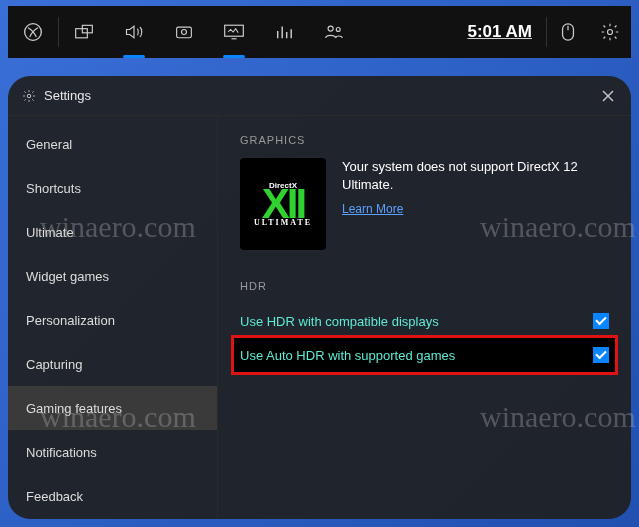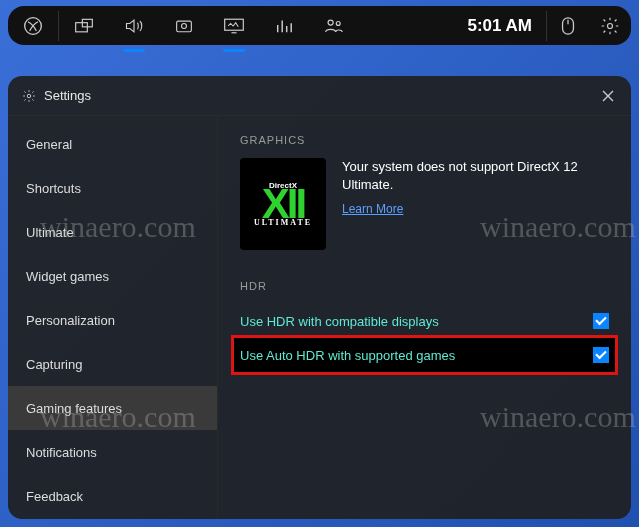--- a/index.html
+++ b/index.html
@@ -1,25 +1,25 @@
 <!DOCTYPE html>
 <html><head>
 <meta charset="utf-8">
 <style>
   * { margin:0; padding:0; box-sizing:border-box; font-family:"Segoe UI",Arial,sans-serif; }
   body { width:639px; height:527px; background:linear-gradient(135deg,#3a6fd8 0%,#2050b0 100%); position:relative; overflow:hidden; }
 
-  .topbar { position:absolute; left:8px; right:8px; top:6px; height:39px; background:#111; border-radius:16px; display:flex; align-items:center; color:#ccc; }
+  .topbar { position:absolute; left:8px; right:8px; top:6px; height:52px; background:#111; border-radius:0; display:flex; align-items:center; color:#ccc;text-decoration:underline; }
   .topbar .tb-item { width:50px; height:52px; display:flex; align-items:center; justify-content:center; position:relative; cursor:pointer; }
   .topbar .tb-item.active::after { content:""; position:absolute; bottom:0; left:14px; right:14px; height:3px; background:#0a84ff; border-radius:2px; }
   .topbar .spacer { flex:1; }
   .topbar .clock { color:#fff; font-size:17px; font-weight:600; padding:0 14px; }
   .tb-sep { width:1px; height:30px; background:#333; }
 
-  .panel { position:absolute; left:8px; right:8px; top:76px; bottom:8px; background:rgba(32,32,32,0.92); border-radius:14px; color:#e8e8e8; display:flex; flex-direction:column; }
+  .panel { position:absolute; left:8px; right:8px; top:76px; bottom:8px; background:rgba(32,32,32,0.92); border-radius:22px; color:#e8e8e8; display:flex; flex-direction:column; }
   .panel-header { height:40px; display:flex; align-items:center; padding:0 14px; border-bottom:1px solid #2a2a2a; }
   .panel-header .title { font-size:13px; margin-left:8px; }
   .panel-header .spacer { flex:1; }
   .panel-body { flex:1; display:flex; overflow:hidden; }
 
   .sidebar { width:210px; border-right:1px solid #2a2a2a; padding-top:6px; display:flex; flex-direction:column; }
   .side-item { height:44px; display:flex; align-items:center; padding:0 18px; font-size:13px; color:#ddd; cursor:pointer; }
   .side-item.sel { background:#3a3a3a; }
 
   .content { flex:1; padding:18px 22px; color:#ccc; overflow:hidden; }

